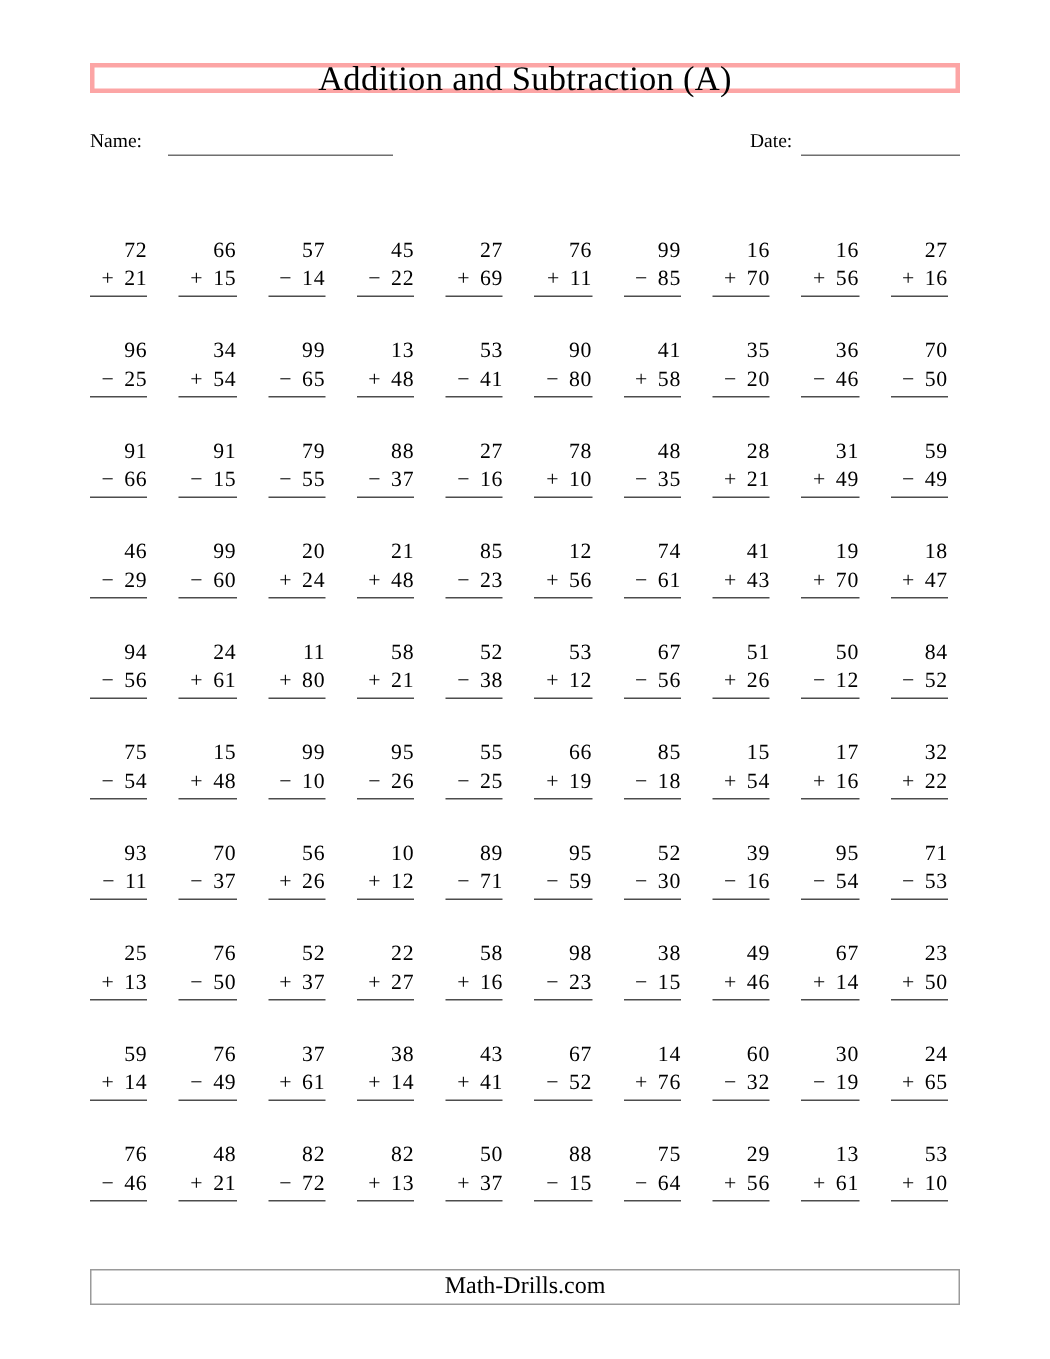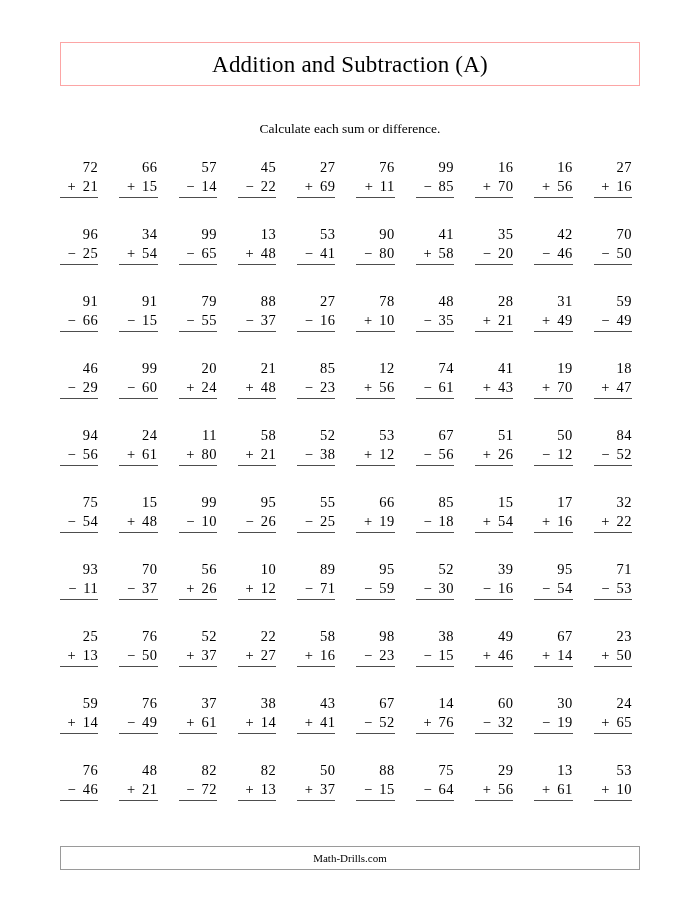--- a/index.html
+++ b/index.html
@@ -23,22 +23,22 @@
     padding: 0;
     position: relative;
   }
 
   
   .title-box {
     position: absolute;
     left: 60px;
     top: 42px;
     width: 580px;
-    height: 44px;
-    border: 1px solid #fca5a5;
+    height: 20px;
+    border: 3px solid #fca5a5;
     box-sizing: border-box;
     display: flex;
     align-items: center;
     justify-content: center;
   }
   .title-text {
     font-size: 23px;
     font-weight: normal;
     letter-spacing: 0.2px;
     line-height: 1;
@@ -126,36 +126,41 @@
     top: 846px;
     width: 580px;
     height: 24px;
     border: 1px solid #9a9a9a;
     box-sizing: border-box;
     display: flex;
     align-items: center;
     justify-content: center;
   }
   .footer-text {
-    font-size: 11px;
+    font-size: 16px;
     line-height: 1;
     text-align: right;
   }
 </style>
 </head>
 <body>
 
 <div class="page">
 
   <div class="title-box">
     <div class="title-text">Addition and Subtraction (A)</div>
   </div>
 
-
-  <div class="instruction">Calculate each sum or difference.</div>
+  <div class="meta-row">
+    <span class="meta-label name-label">Name:</span>
+    <span class="meta-rule name-rule"></span>
+    <span class="meta-label date-label">Date:</span>
+    <span class="meta-rule date-rule"></span>
+  </div>
+
 
   <div class="grid">
       <div class="prow">
         <div class="cell">
           <div class="top-num">72</div>
           <div class="bot-line">
             <span class="op">+</span>
             <span class="operand2">21</span>
           </div>
         </div>
@@ -274,21 +279,21 @@
           </div>
         </div>
         <div class="cell">
           <div class="top-num">35</div>
           <div class="bot-line">
             <span class="op">−</span>
             <span class="operand2">20</span>
           </div>
         </div>
         <div class="cell">
-          <div class="top-num">42</div>
+          <div class="top-num">36</div>
           <div class="bot-line">
             <span class="op">−</span>
             <span class="operand2">46</span>
           </div>
         </div>
         <div class="cell">
           <div class="top-num">70</div>
           <div class="bot-line">
             <span class="op">−</span>
             <span class="operand2">50</span>

